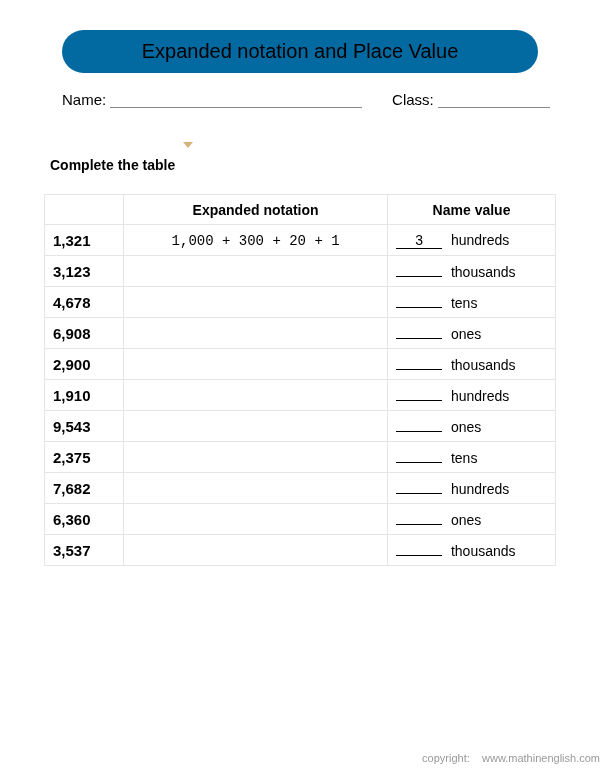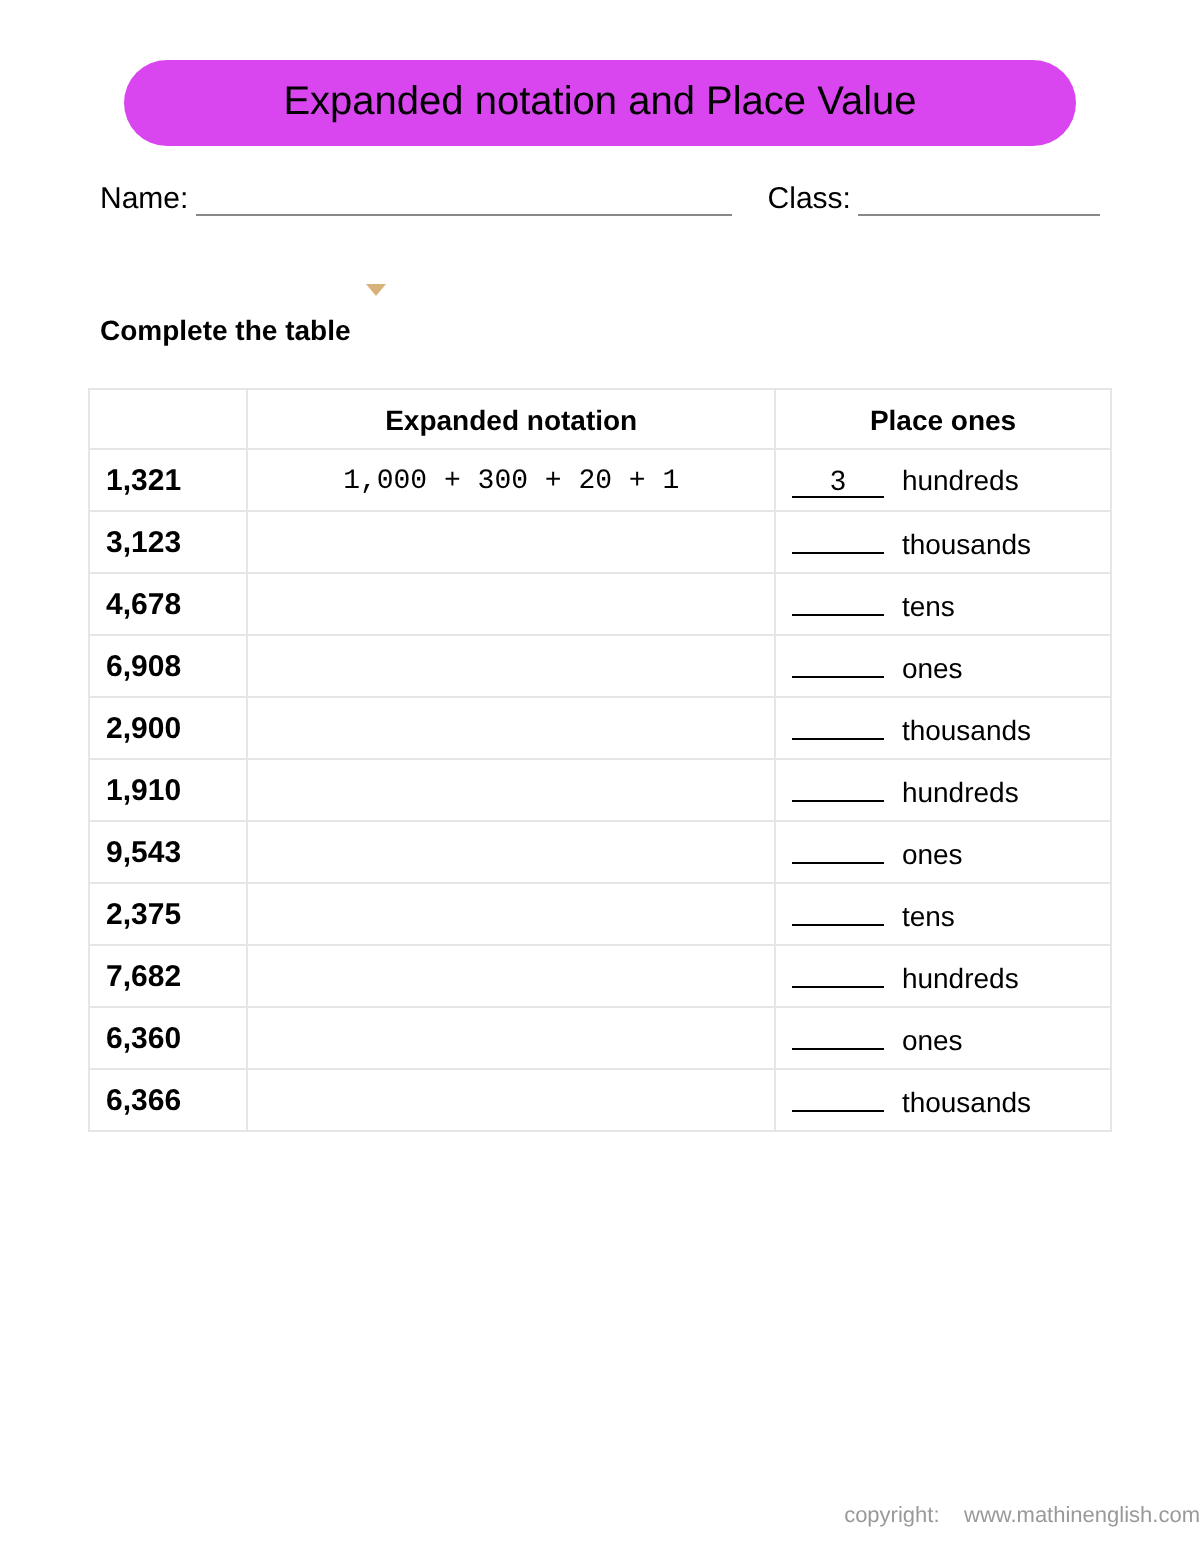--- a/index.html
+++ b/index.html
@@ -6,36 +6,37 @@
     body {
       width: 600px;
       height: 780px;
       background: #fff;
       font-family: "Comic Sans MS", "Chalkboard SE", cursive, sans-serif;
       padding: 30px 44px 20px 44px;
       color: #000;
       position: relative;
     }
     .title-pill {
-      background: #d946ef;
+      background: #0369a1;
       border-radius: 22px;
       padding: 10px 0;
       text-align: center;
       font-size: 20px;
       margin: 0 18px 18px 18px;
     }
     .meta-row {
       display: flex;
       gap: 18px;
       font-size: 15px;
       margin: 0 6px 40px 6px;
     }
     .meta-field {
       display: flex;
       align-items: flex-end;
+      margin-left: 12px;
     }
     .meta-field.name { flex: 1.9; }
     .meta-field.class { flex: 1; }
     .underline {
       flex: 1;
       border-bottom: 1px solid #888;
       height: 1.1em;
       margin-left: 4px;
     }
     .instruction {
@@ -135,21 +136,21 @@
     <span class="body"></span>
     <span class="point"></span>
   </span>
 </div>
 
 <table>
   <thead>
     <tr>
       <th class="numcol"></th>
       <th class="exp">Expanded notation</th>
-      <th class="pv">Place ones</th>
+      <th class="pv">Name value</th>
     </tr>
   </thead>
   <tbody id="rows">
       <tr>
         <td class="numcol">1,321</td>
         <td class="exp">1,000 + 300 + 20 + 1</td>
         <td class="pv"><span class="fill ">3</span> <span>hundreds</span></td>
       </tr>
       <tr>
         <td class="numcol">3,123</td>
@@ -190,21 +191,21 @@
         <td class="numcol">7,682</td>
         <td class="exp"></td>
         <td class="pv"><span class="fill empty"></span> <span>hundreds</span></td>
       </tr>
       <tr>
         <td class="numcol">6,360</td>
         <td class="exp"></td>
         <td class="pv"><span class="fill empty"></span> <span>ones</span></td>
       </tr>
       <tr>
-        <td class="numcol">6,366</td>
+        <td class="numcol">3,537</td>
         <td class="exp"></td>
         <td class="pv"><span class="fill empty"></span> <span>thousands</span></td>
       </tr>
     </tbody>
 </table>
 
 <div class="footer">
   <span>copyright:</span>
   &nbsp;&nbsp;
   <span>www.mathinenglish.com</span>

